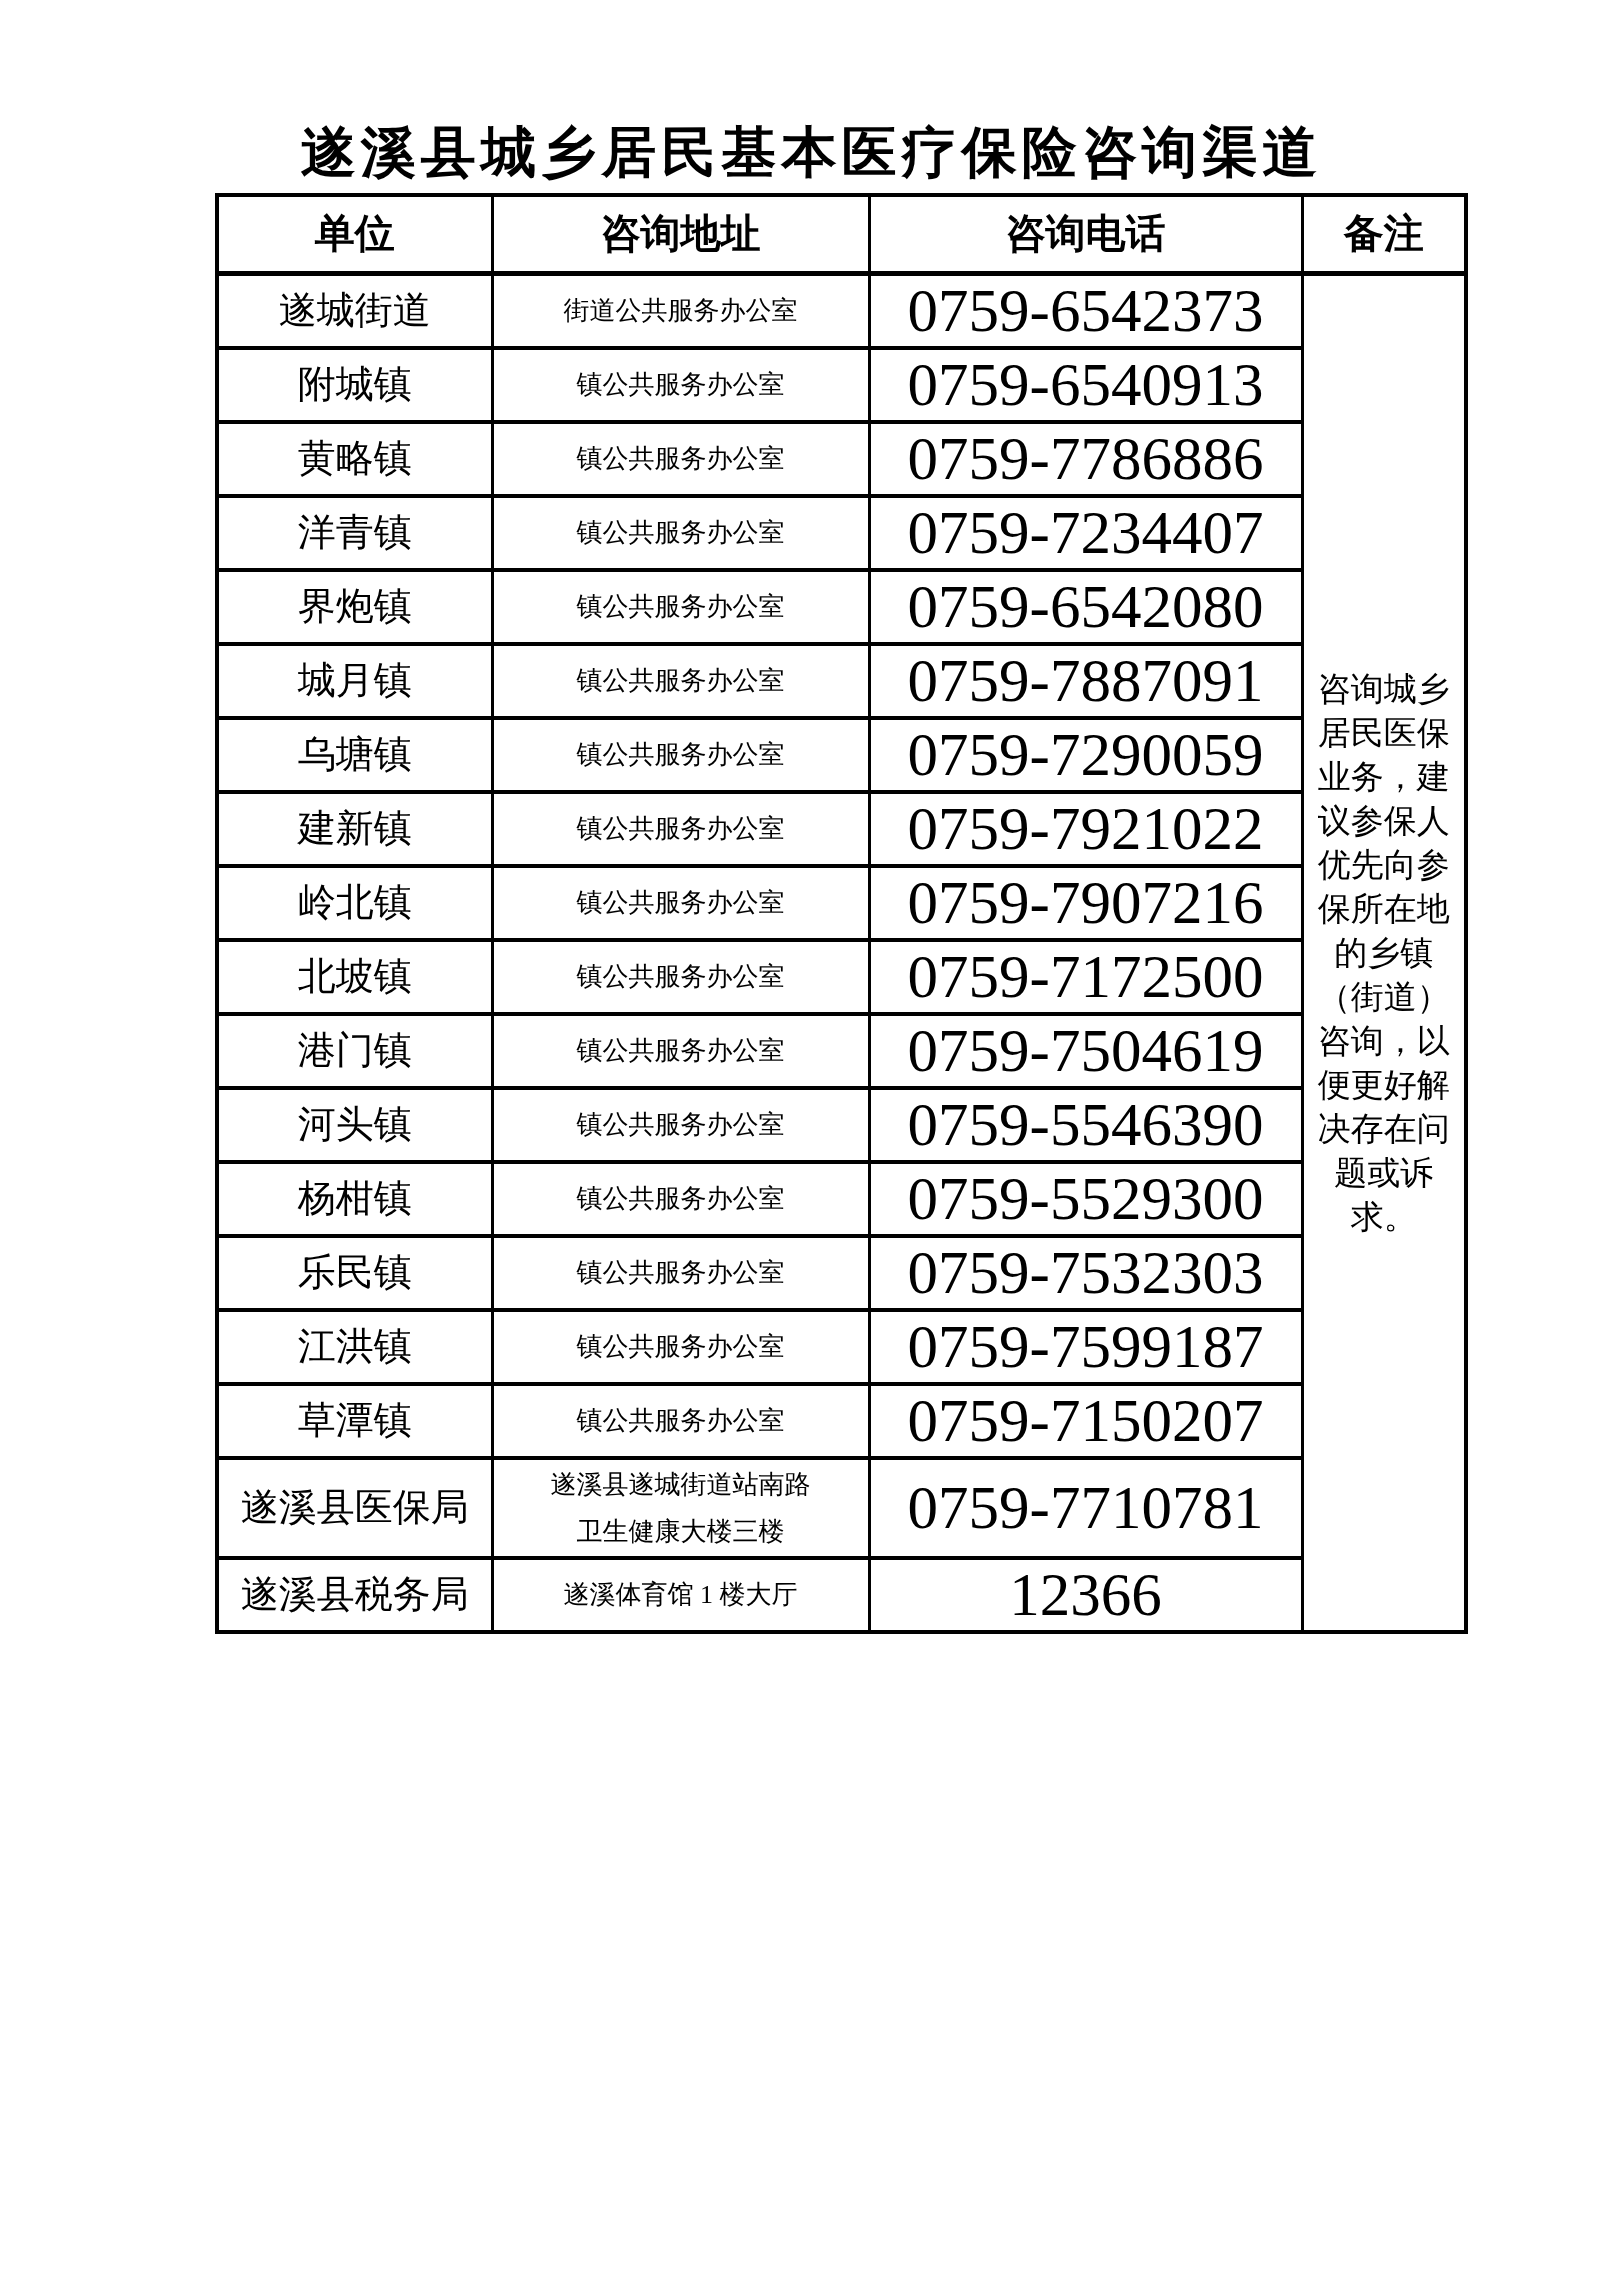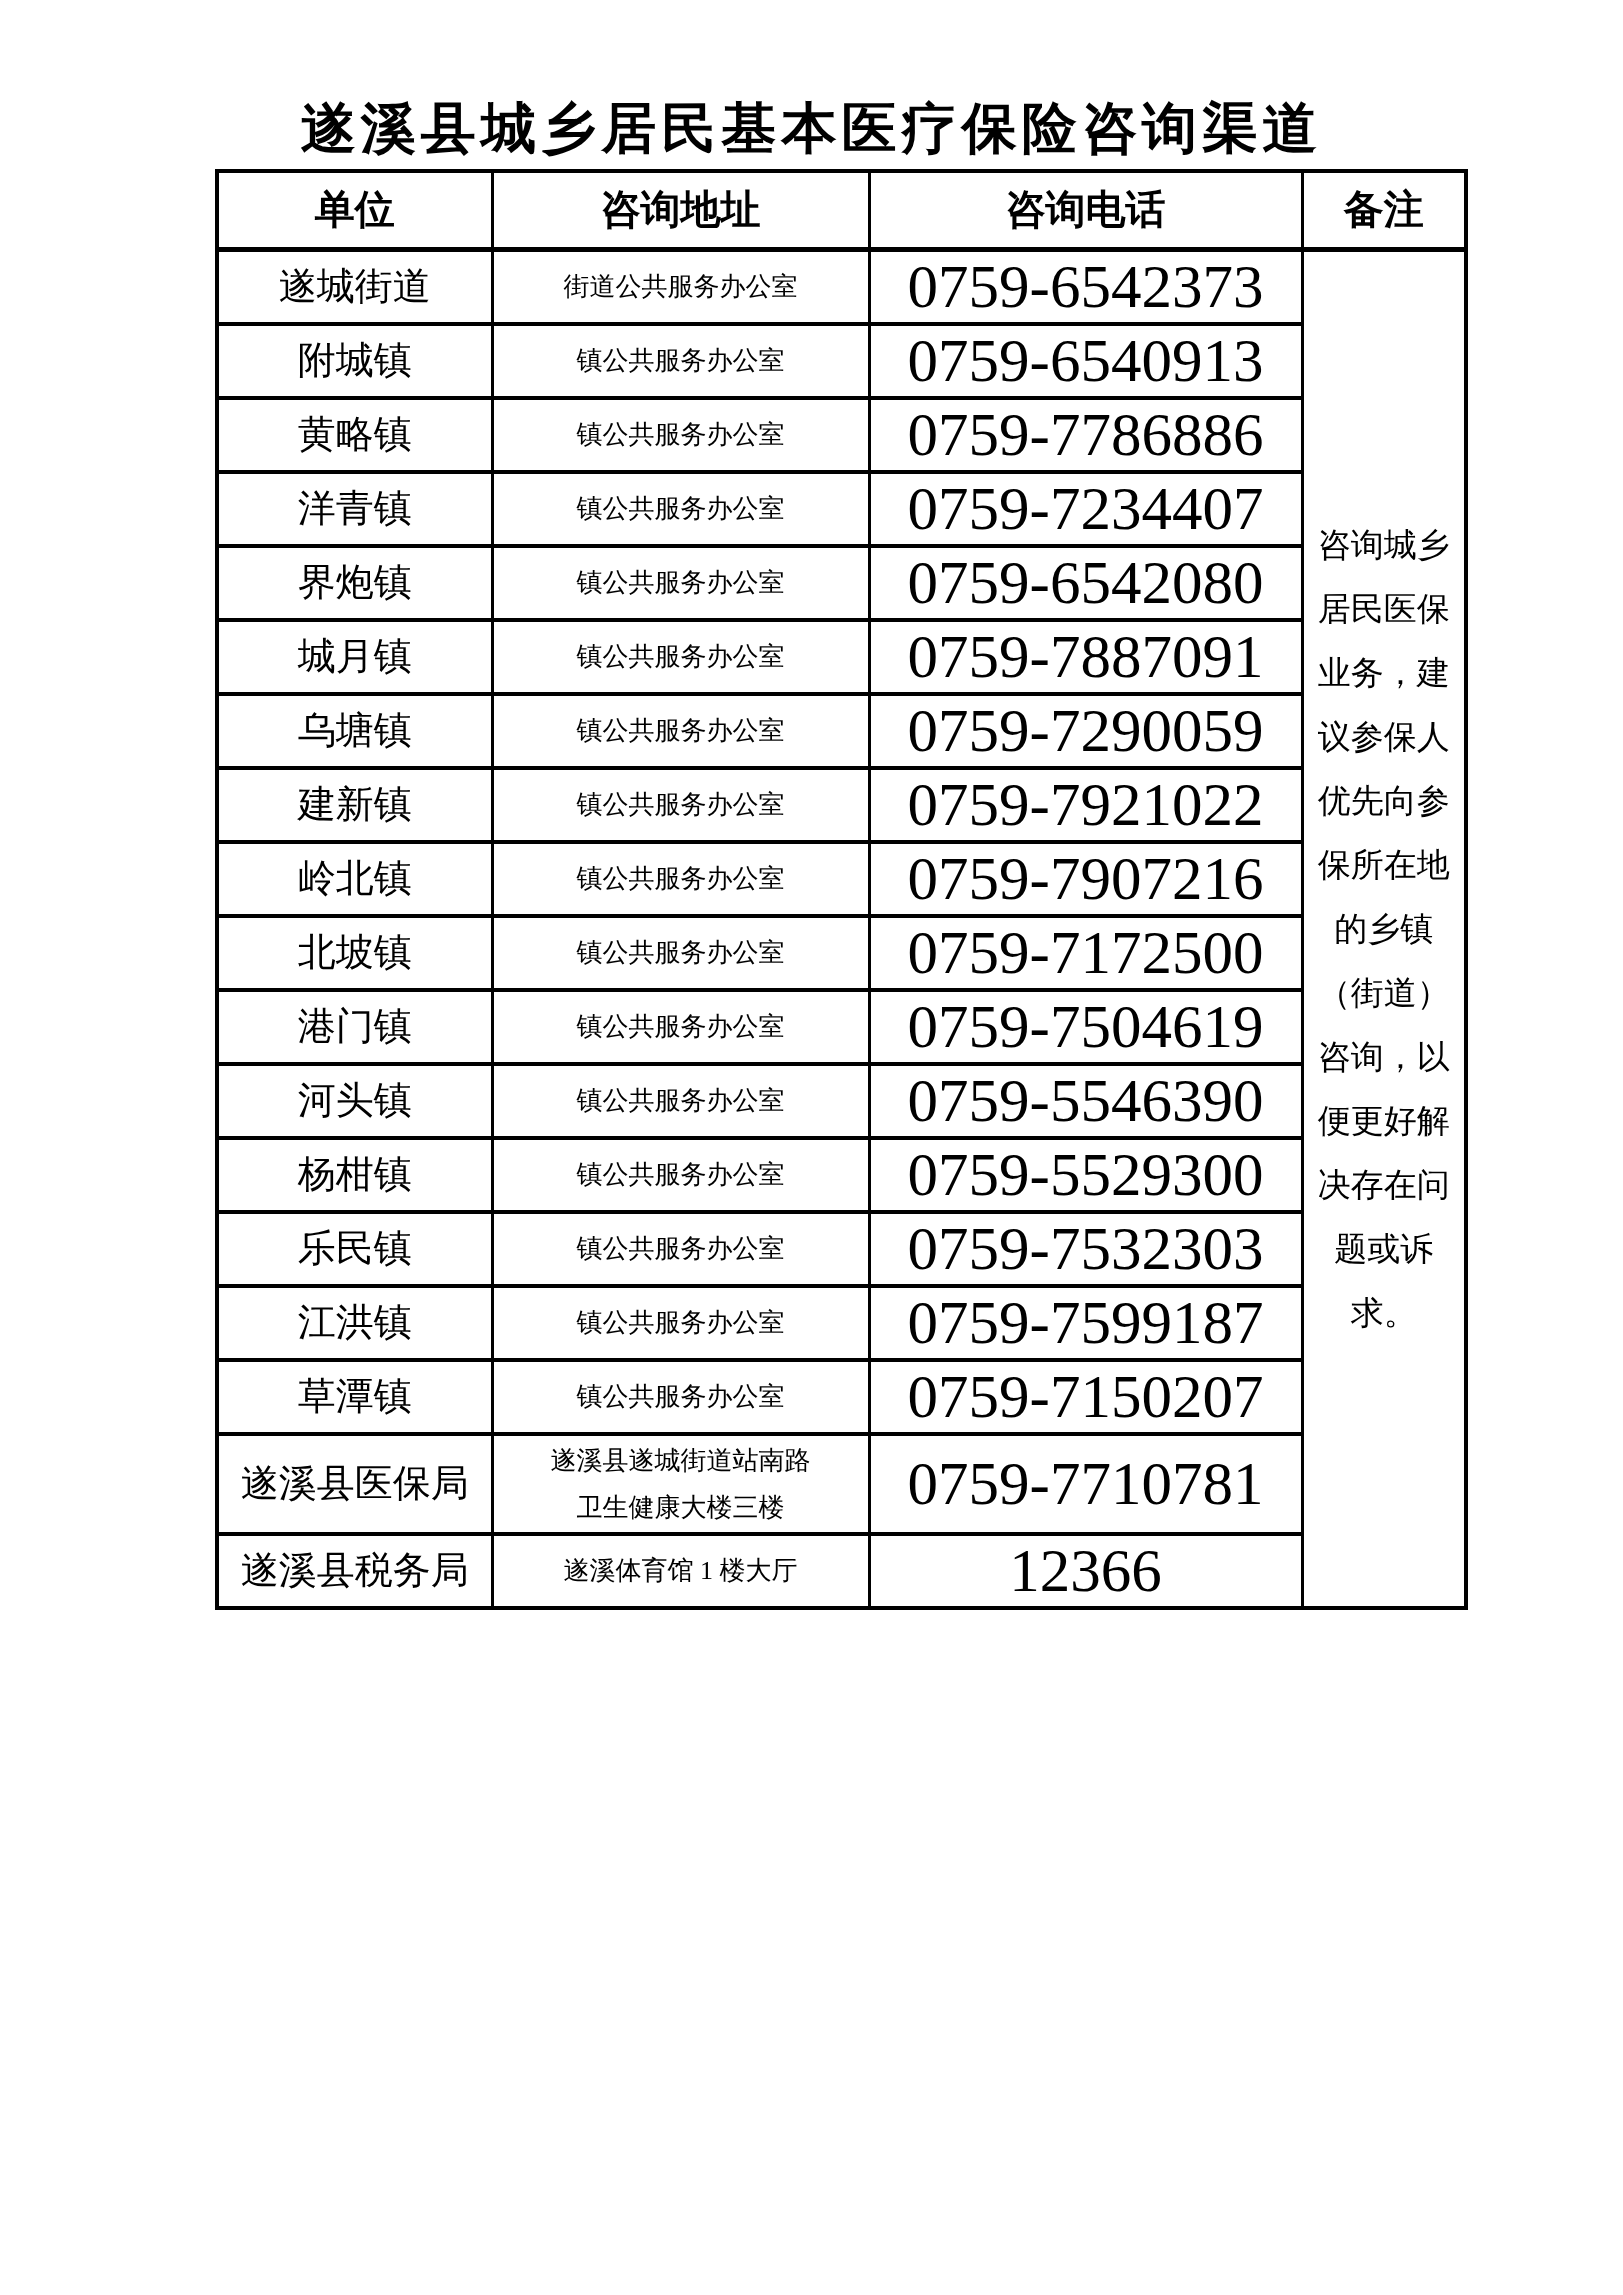--- a/index.html
+++ b/index.html
@@ -9,21 +9,21 @@
     font-family: "Liberation Serif", "DejaVu Serif", serif;
   }
   .page {
     position: relative;
     width: 1623px; height: 2295px;
     background: #ffffff;
     overflow: hidden;
   }
   .doc-title {
     margin: 0;
-    padding-top: 95px;
+    padding-top: 119px;
     text-align: center;
     font-family: "Liberation Sans", "DejaVu Sans", sans-serif;
     font-weight: 700;
     font-size: 55px;
     line-height: 67px;
     letter-spacing: 5.1px;
   }
   .intro {
     margin: 100px 0 0 212px;
     width: 1263px;
@@ -61,21 +61,21 @@
     font-size: 26px;
     line-height: 47px;
     white-space: pre-line;
   }
   td.phone-cell {
     font-size: 61px;
     font-family: "Liberation Serif", "DejaVu Serif", serif;
   }
   td.remark-cell {
     font-size: 33px;
-    line-height: 64px;
+    line-height: 44px;
     padding: 0 4.1px;
     text-align: center;
     vertical-align: middle;
     font-family: Liberation Serif, serif;
   }
 </style>
 </head>
 <body>
 
 <div class="page">

